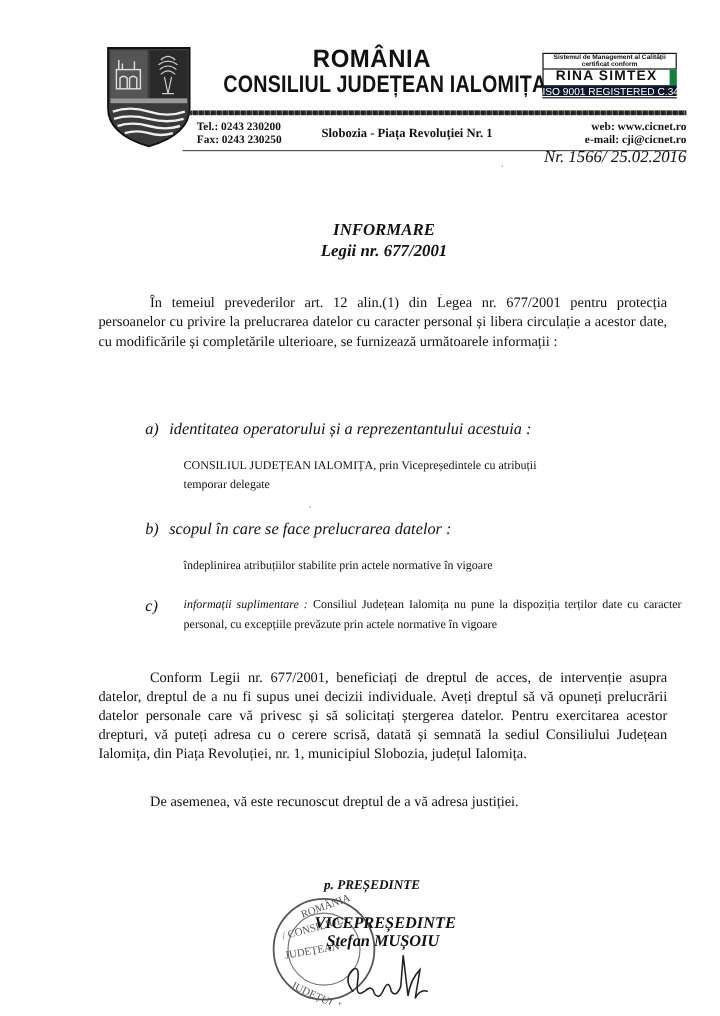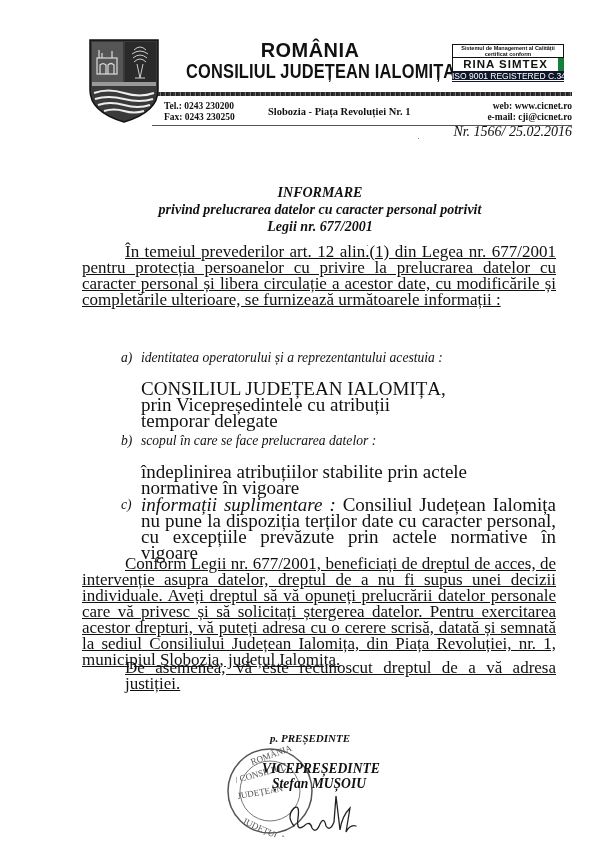--- a/index.html
+++ b/index.html
@@ -22,25 +22,25 @@
 
   #contact-left { position: absolute; left: 164px; top: 101px; font-size: 9.5px; font-weight: bold; line-height: 11px; }
   #contact-mid { position: absolute; left: 268px; top: 106px; width: 160px; text-align: left; font-size: 10.5px; font-weight: bold; }
   #contact-right { position: absolute; left: 440px; top: 101px; width: 132px; text-align: right; font-size: 9.5px; font-weight: bold; line-height: 11px; }
   #doc-number { position: absolute; left: 400px; top: 124px; width: 172px; text-align: right; font-size: 14px; font-style: italic; }
 
   
   #doc-title { position: absolute; left: 100px; top: 172px; width: 440px; text-align: center; font-style: italic; font-weight: bold; font-size: 14px; line-height: 17px; margin-top: 12px; }
 
   
-  .para { position: absolute; font-size: 17px; line-height: 16px; text-align: justify; text-decoration: underline; }
+  .para { position: absolute; font-size: 12px; line-height: 16px; text-align: justify; }
   #intro { left: 82px; top: 244px; width: 474px; text-indent: 43px; }
   .item-letter { position: absolute; font-size: 13.6px; font-style: italic; }
   .item-label { position: absolute; font-size: 13.6px; font-style: italic; }
-  .item-body { position: absolute; font-size: 19px; line-height: 16px; }
+  .item-body { position: absolute; font-size: 10px; line-height: 16px; margin-left: 12px; }
 
   #conform { left: 82px; top: 556px; width: 474px; text-indent: 43px; }
   #asemenea { left: 125px; top: 660px; width: 431px; }
 
   
   #sig-p { position: absolute; left: 270px; top: 732px; font-size: 11px; font-weight: bold; font-style: italic; }
   #sig-vice { position: absolute; left: 262px; top: 761px; font-size: 13.6px; font-weight: bold; font-style: italic; }
   #sig-name { position: absolute; left: 272px; top: 776px; font-size: 13.6px; font-weight: bold; font-style: italic; }
   #stamp { position: absolute; left: 222px; top: 745px; width: 100px; height: 92px; }
   #signature { position: absolute; left: 280px; top: 786px; width: 80px; height: 54px; }
@@ -95,21 +95,20 @@
 <div id="contact-mid">Slobozia - Piața Revoluției Nr. 1</div>
 <div id="contact-right">
   <div>web: www.cicnet.ro</div>
   <div>e-mail: cji@cicnet.ro</div>
 </div>
 <div id="rule-thin"></div>
 <div id="doc-number">Nr. 1566/ 25.02.2016</div>
 
 <div id="doc-title">
   <div>INFORMARE</div>
-  <div>privind prelucrarea datelor cu caracter personal potrivit</div>
   <div>Legii nr. 677/2001</div>
 </div>
 
 <div id="intro" class="para">În temeiul prevederilor art. 12 alin.(1) din Legea nr. 677/2001 pentru protecția persoanelor cu privire la prelucrarea datelor cu caracter personal și libera circulație a acestor date, cu modificările și completările ulterioare, se furnizează următoarele informații :</div>
 
 <span class="item-letter" style="left:121px; top:350px;">a)</span>
 <span class="item-label" style="left:141px; top:350px;">identitatea operatorului și a reprezentantului acestuia :</span>
 <div class="item-body" style="left:141px; top:381px; width:320px;">CONSILIUL JUDEȚEAN IALOMIȚA, prin Vicepreședintele cu atribuții temporar delegate</div>
 
 <span class="item-letter" style="left:121px; top:433px;">b)</span>

